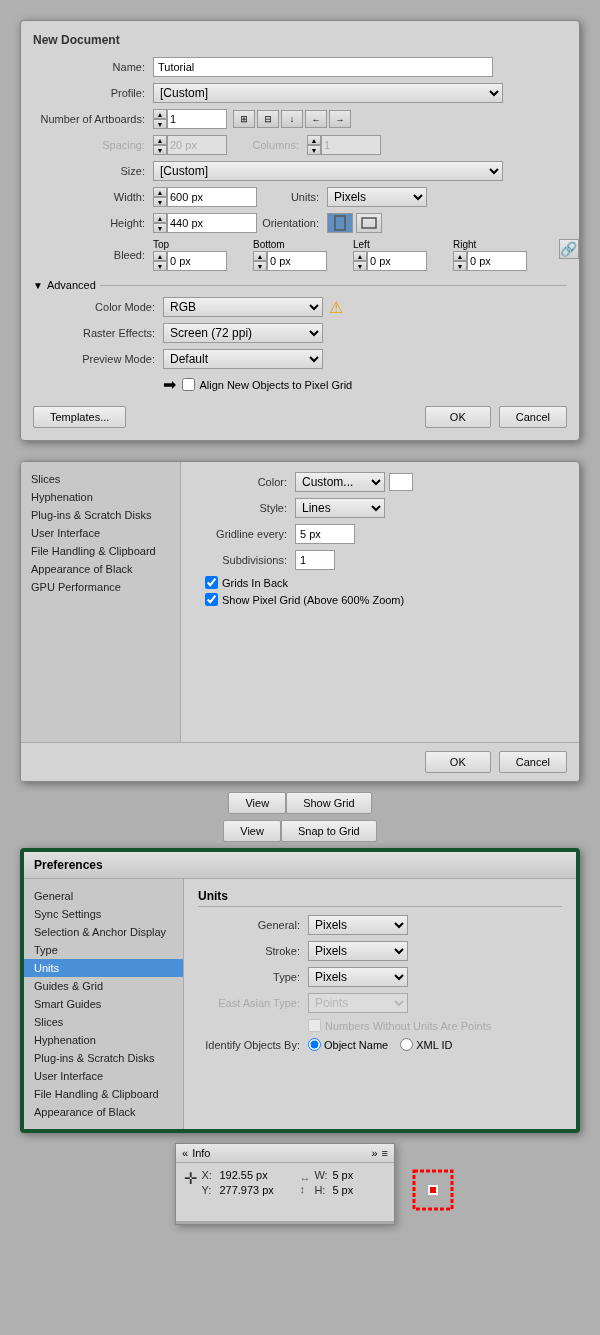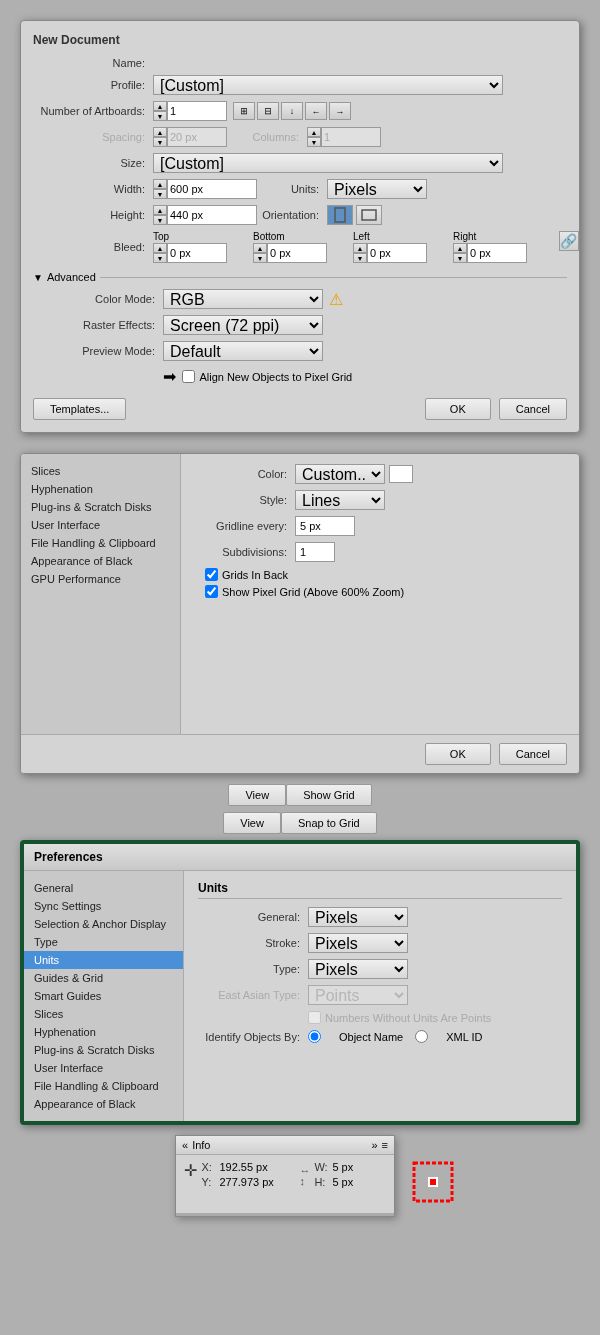--- a/index.html
+++ b/index.html
@@ -44,21 +44,21 @@
       border: 1px solid #999;
       height: 20px;
       padding: 0 4px;
       font-size: 11px;
     }
     .form-input-wide { width: 340px; }
     .form-select {
       background: linear-gradient(to bottom, #f0f0f0, #d8d8d8);
       border: 1px solid #999;
       height: 20px;
-      font-size: 16px;
+      font-size: 12px;
       padding: 0 2px;
     }
     .form-select-wide { width: 350px; }
     .form-select-med { width: 160px; }
 
     .stepper-input {
       display: flex;
       align-items: center;
     }
     .stepper-btn {
@@ -232,21 +232,21 @@
       border-bottom: 1px solid #aaa;
       padding-bottom: 3px;
     }
     .units-form-row { display: flex; align-items: center; margin-bottom: 6px; }
     .units-form-label { min-width: 110px; text-align: right; padding-right: 8px; color: #333; }
     .units-select { width: 100px; }
     .east-asian-row { display: flex; align-items: center; margin-bottom: 6px; }
     .no-units-row { display: flex; align-items: center; margin-bottom: 6px; }
     .identify-row { display: flex; align-items: center; margin-bottom: 6px; }
     .radio-group { display: flex; gap: 12px; align-items: center; }
-    .radio-label { display: flex; align-items: center; gap: 18px; cursor: pointer; }
+    .radio-label { display: flex; align-items: center; gap: 3px; cursor: pointer; }
 
     
     .info-panel {
       background: #d4d4d4;
       border: 1px solid #888;
       width: 220px;
       margin: 0 auto 10px 175px;
       box-shadow: 2px 2px 8px rgba(0,0,0,0.3);
     }
     .info-header {
@@ -301,20 +301,21 @@
 
   </style>
 </head>
 <body>
 
 <div class="dialog">
   <div class="dialog-title">New Document</div>
 
   <div class="form-row">
     <div class="form-label">Name:</div>
+    <input class="form-input form-input-wide" type="text" value="Tutorial" style="">
   </div>
 
   <div class="form-row">
     <div class="form-label">Profile:</div>
     <select class="form-select form-select-wide">
       <option>[Custom]</option>
     </select>
   </div>
 
   <div class="form-row">

